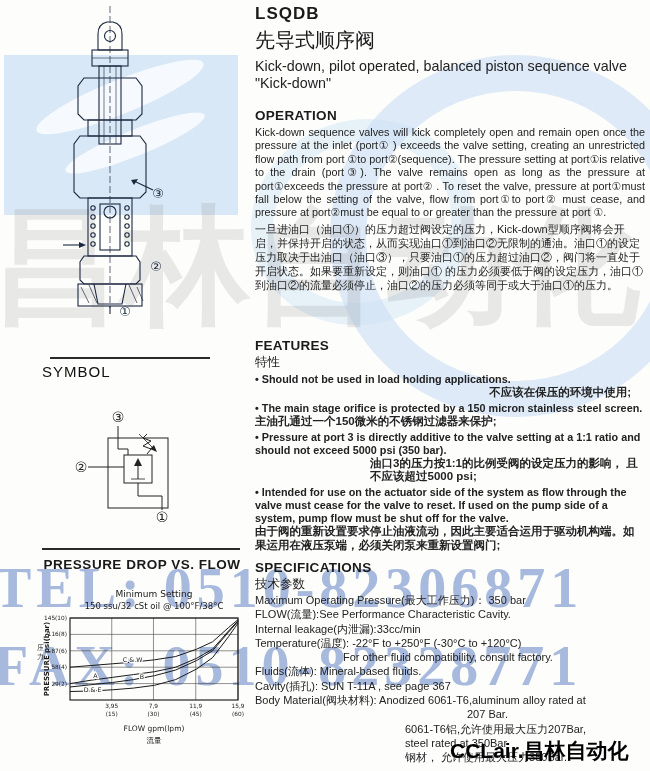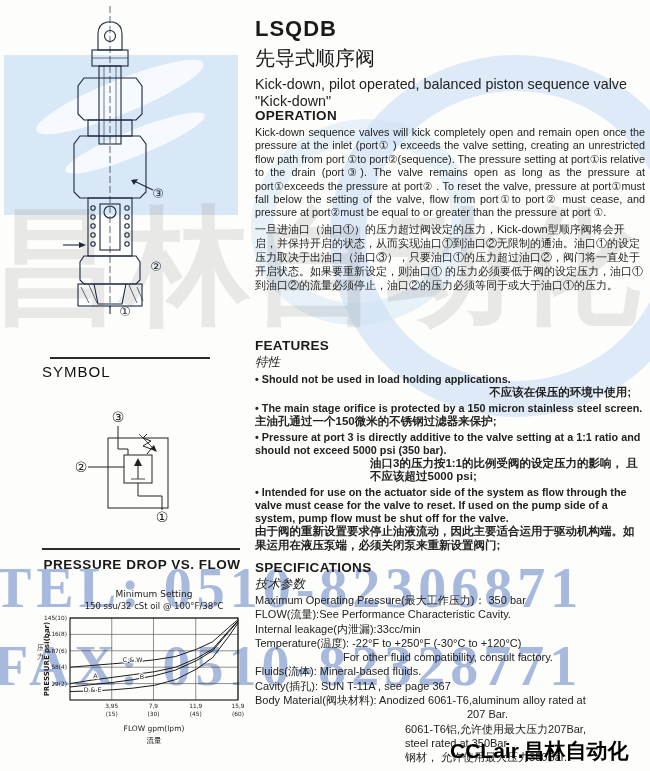--- a/index.html
+++ b/index.html
@@ -30,25 +30,25 @@
   .symbol-heading{position:absolute;left:42px;top:363px;font-size:15px;letter-spacing:1px;
                   color:#111;z-index:1;}
   .symbol-svg{position:absolute;left:35px;top:400px;z-index:1;}
   .chart-heading{position:absolute;left:36px;top:557px;width:212px;text-align:center;
                  font-size:13.5px;font-weight:bold;letter-spacing:.5px;z-index:1;}
   .chart-svg{position:absolute;left:36px;top:584px;z-index:1;
              font-family:"Liberation Sans",sans-serif;}
   
   .rc{position:absolute;left:255px;width:390px;z-index:1;}
   .rc-header{top:4px;}
-  .model{font-size:22px;font-weight:bold;letter-spacing:1px;margin-top:12px;}
+  .model{font-size:17px;font-weight:bold;letter-spacing:1px;}
   .title-cn{font-size:20px;margin-top:3px;}
   .title-en{font-size:14.3px;line-height:1.22;margin-top:4px;color:#222;}
   .sec-head{font-size:13.5px;font-weight:bold;letter-spacing:.3px;}
-  .sec-head-cn{font-size:12.5px;margin-top:1px;font-style:italic;}
+  .sec-head-cn{font-size:12.5px;margin-top:1px;}
   .rc-operation{top:108px;}
   .body-en{font-size:10.8px;line-height:13.4px;margin-top:3px;color:#222;text-align:justify;}
   .body-cn{font-size:11px;line-height:14px;margin-top:2px;color:#222;}
   .rc-features{top:338px;}
   .feat{margin-top:2px;font-weight:bold;}
   .feat .en{font-size:10.8px;line-height:13px;color:#222;}
   .feat .en::before{content:"• ";}
   .feat .cn{font-size:11.5px;line-height:13.8px;color:#222;}
   .cn-right{text-align:right;padding-right:14px;}
   .cn-center{padding-left:115px;}

